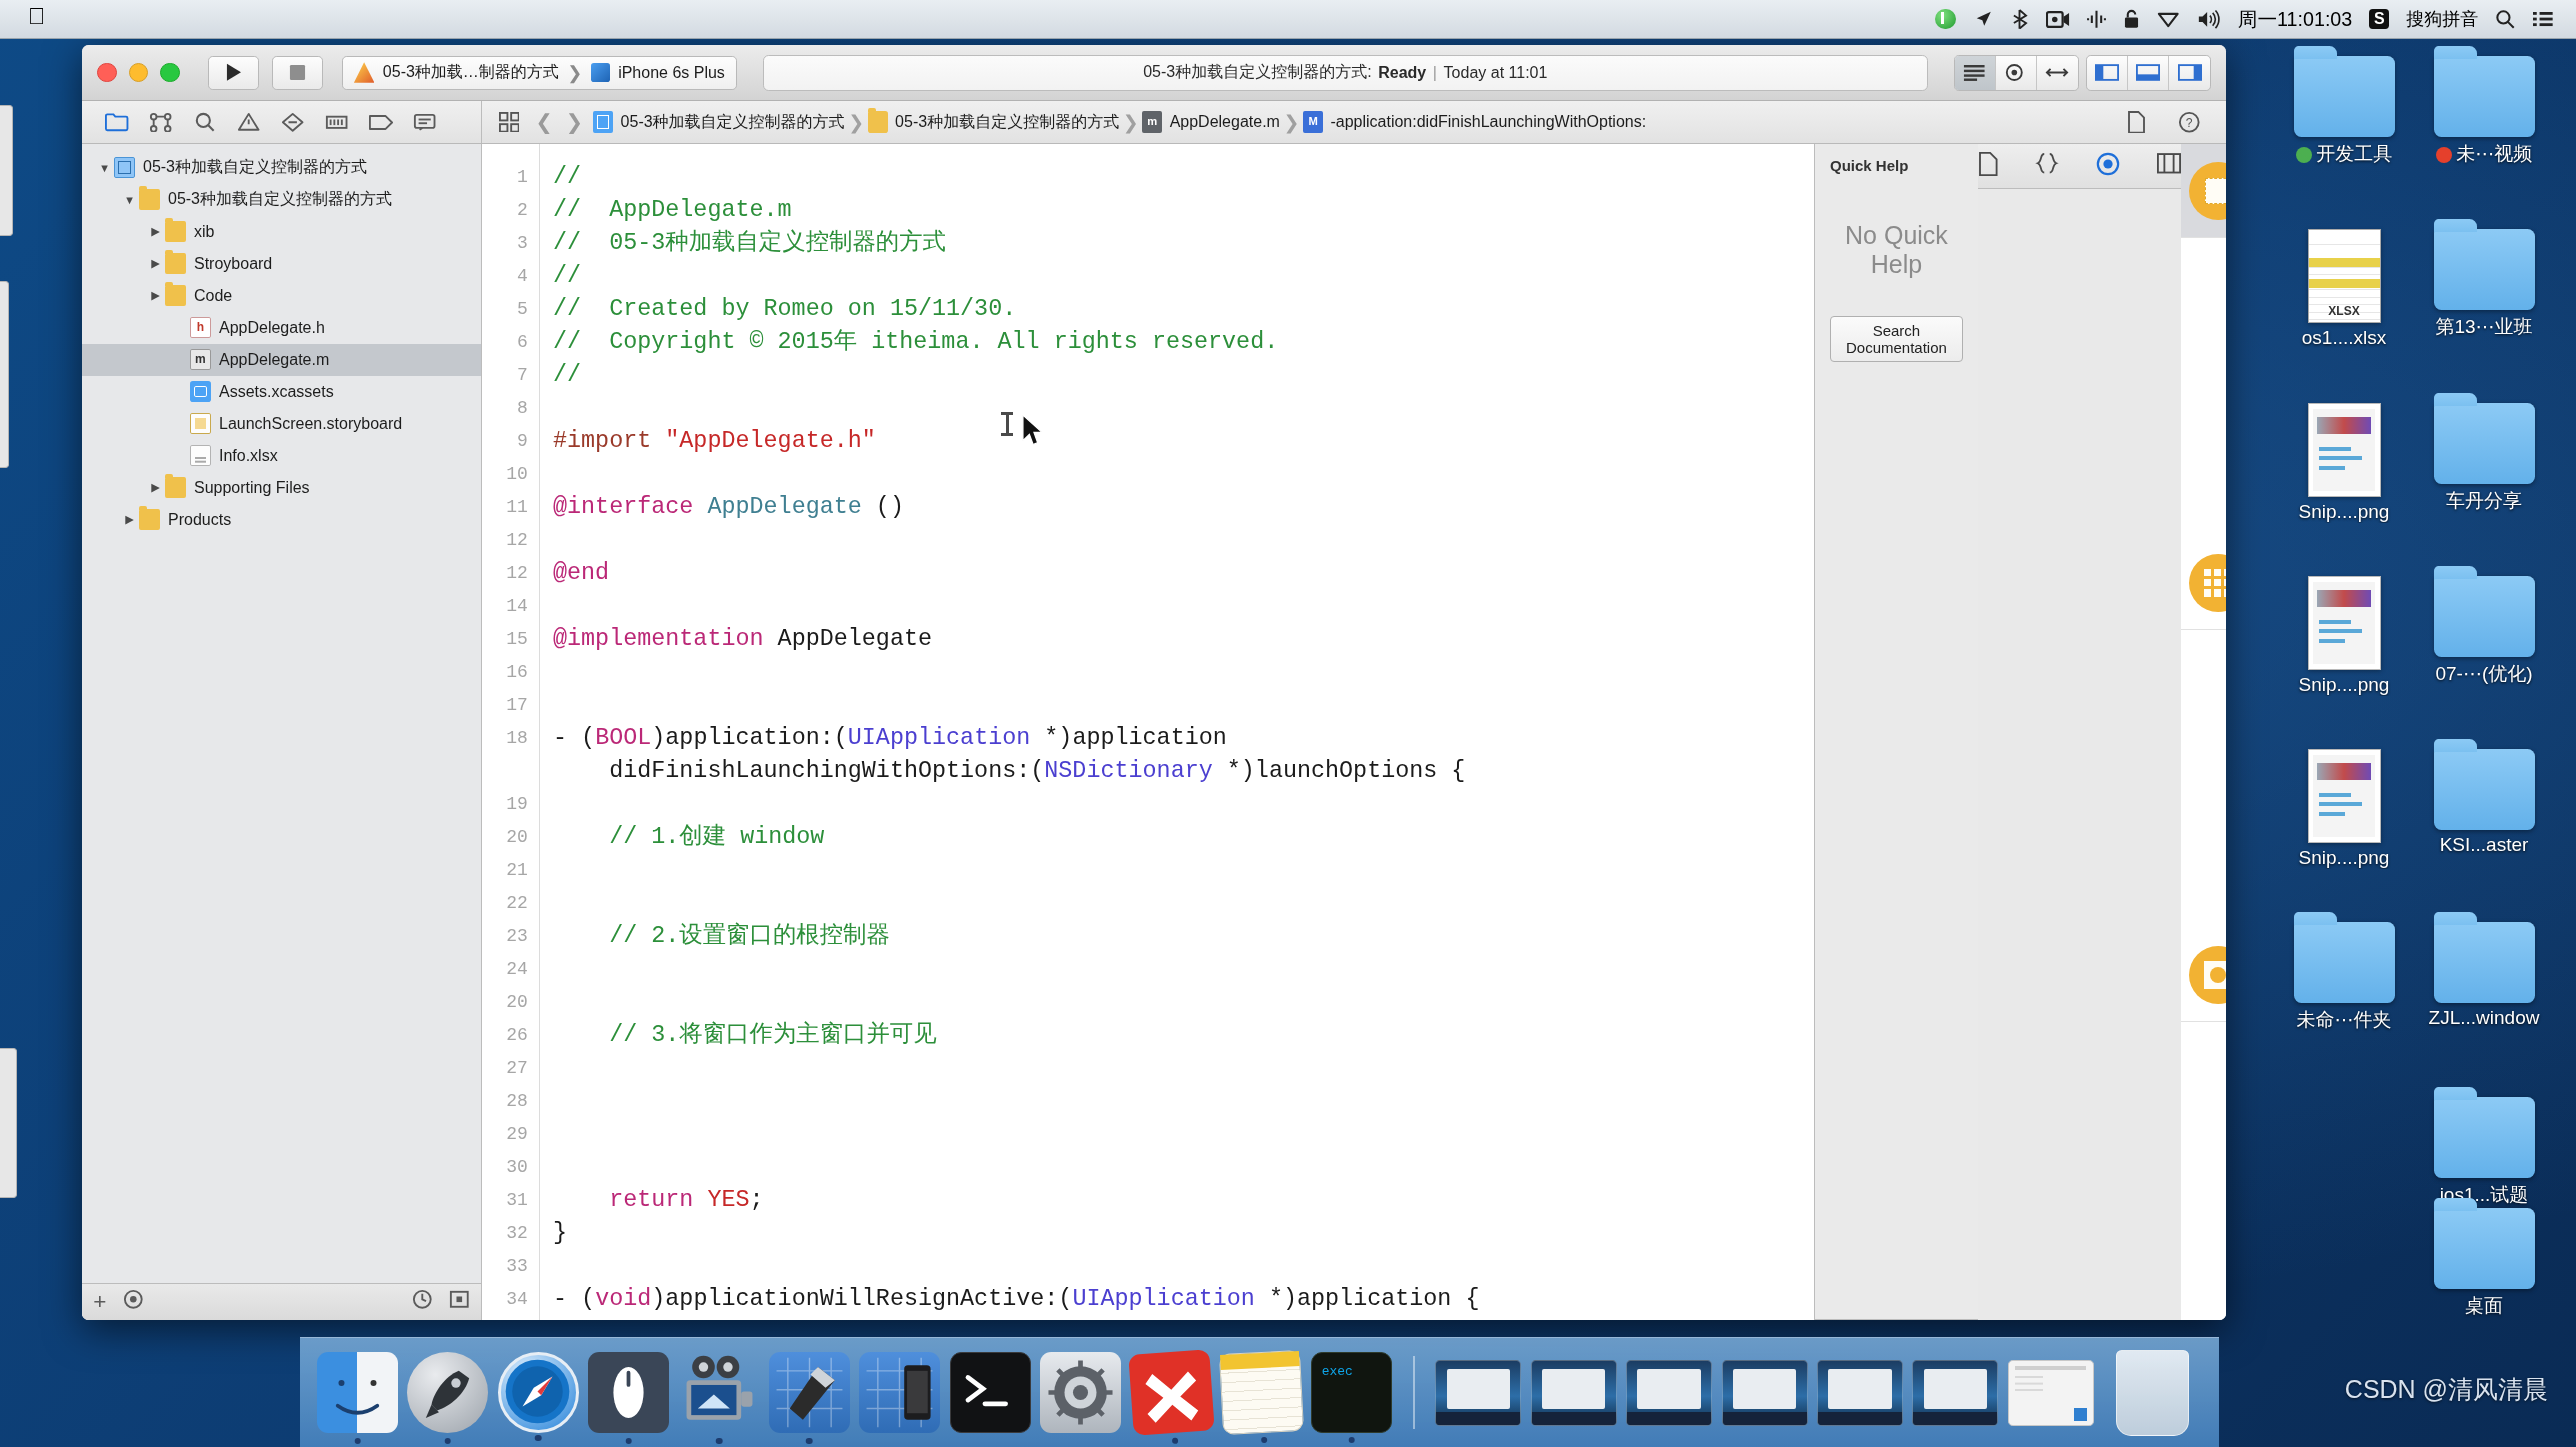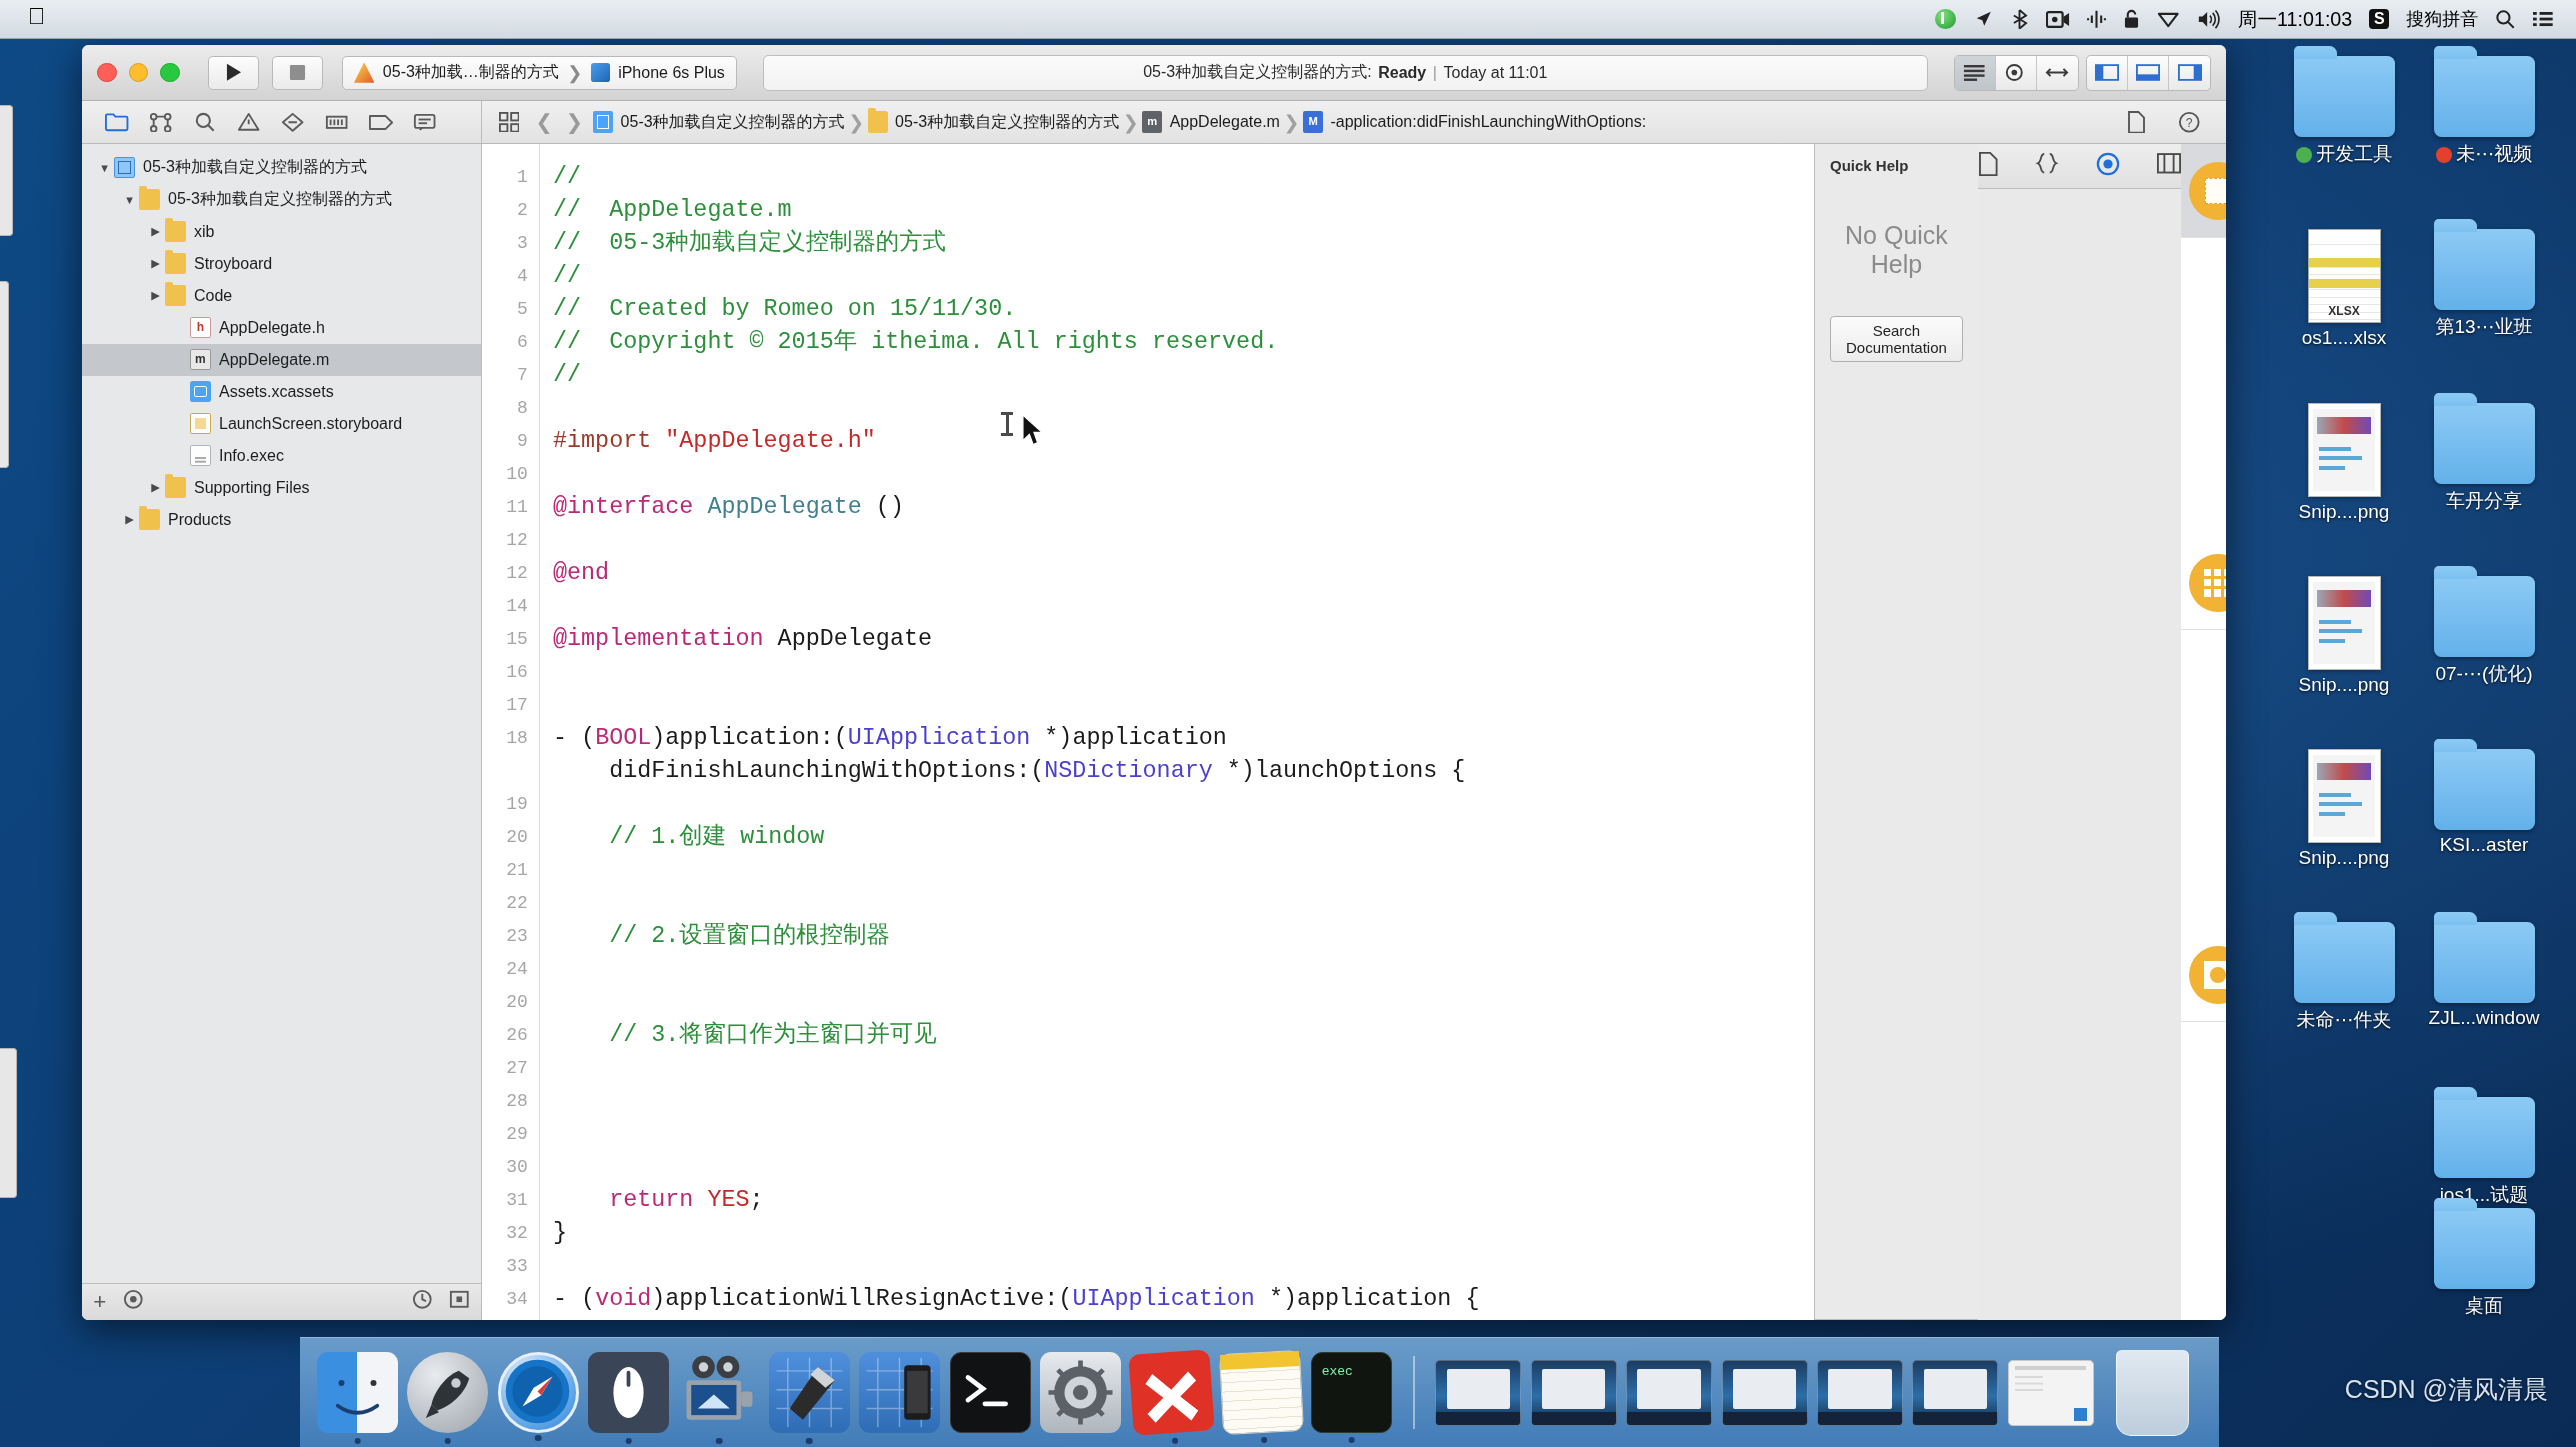--- a/index.html
+++ b/index.html
@@ -712,21 +712,21 @@
             <span>Assets.xcassets</span>
           </div>
           <div class="tr" style="padding-left: 89px;">
             <span class="tw"></span>
             <span class="ficon f-sb"></span>
             <span>LaunchScreen.storyboard</span>
           </div>
           <div class="tr" style="padding-left: 89px;">
             <span class="tw"></span>
             <span class="ficon f-plist"></span>
-            <span>Info.exec</span>
+            <span>Info.xlsx</span>
           </div>
           <div class="tr" style="padding-left: 64px;">
             <span class="tw">▶</span>
             <span class="ficon f-folder"></span>
             <span>Supporting Files</span>
           </div>
           <div class="tr" style="padding-left: 38px;">
             <span class="tw">▶</span>
             <span class="ficon f-folder"></span>
             <span>Products</span>
@@ -1037,21 +1037,21 @@
     <svg width="81" height="81" viewBox="0 0 86 86">
         <path d="M24 22 L43 40 L62 22 L70 32 L52 48 L70 64 L62 74 L43 56 L24 74 L16 64 L34 48 L16 32 Z" fill="#fff"></path>
       </svg>
     <span class="run"></span>
   </div>
   <div class="dapp" style="background:repeating-linear-gradient(to bottom,#fdfbf3 0 8.4px,#e7e3d5 8.4px 9.4px);transform:rotate(-3deg);border:0.9px solid #d8d3c2;">
     <div style="position:absolute;left:0;right:0;top:0;height:15px;background:#f2c430;"></div>
     <span class="run"></span>
   </div>
   <div class="dapp" style="background:#10150f;border:1.9px solid #2e3a2b;">
-    <div style="position:absolute;left:9.4px;top:11.2px;font-family:'Liberation Mono',monospace;font-size:13px;color:#86efac;">exec</div>
+    <div style="position:absolute;left:9.4px;top:11.2px;font-family:'Liberation Mono',monospace;font-size:13px;color:#0ea5e9;">exec</div>
     <span class="run"></span>
   </div>
 
   <span class="dock-sep"></span>
 
   <div class="mini-win">
       <div class="inner"></div>
       <div class="bar"></div>
     </div>
   <div class="mini-win">

